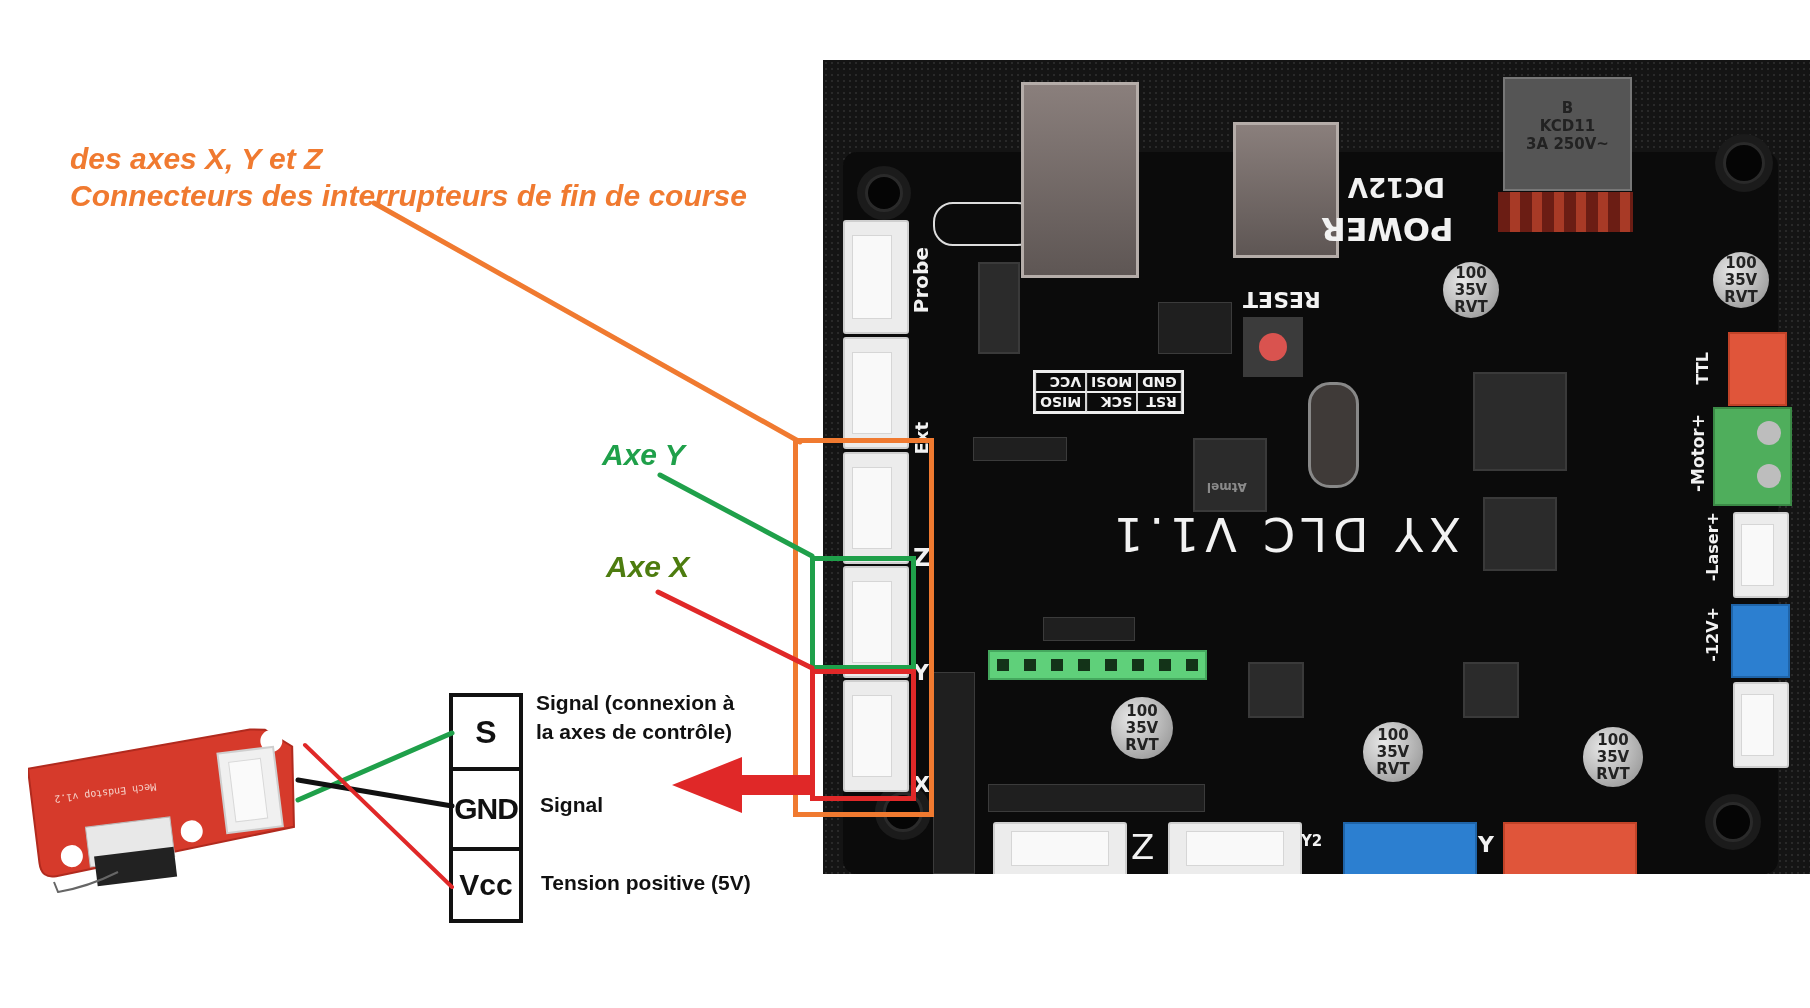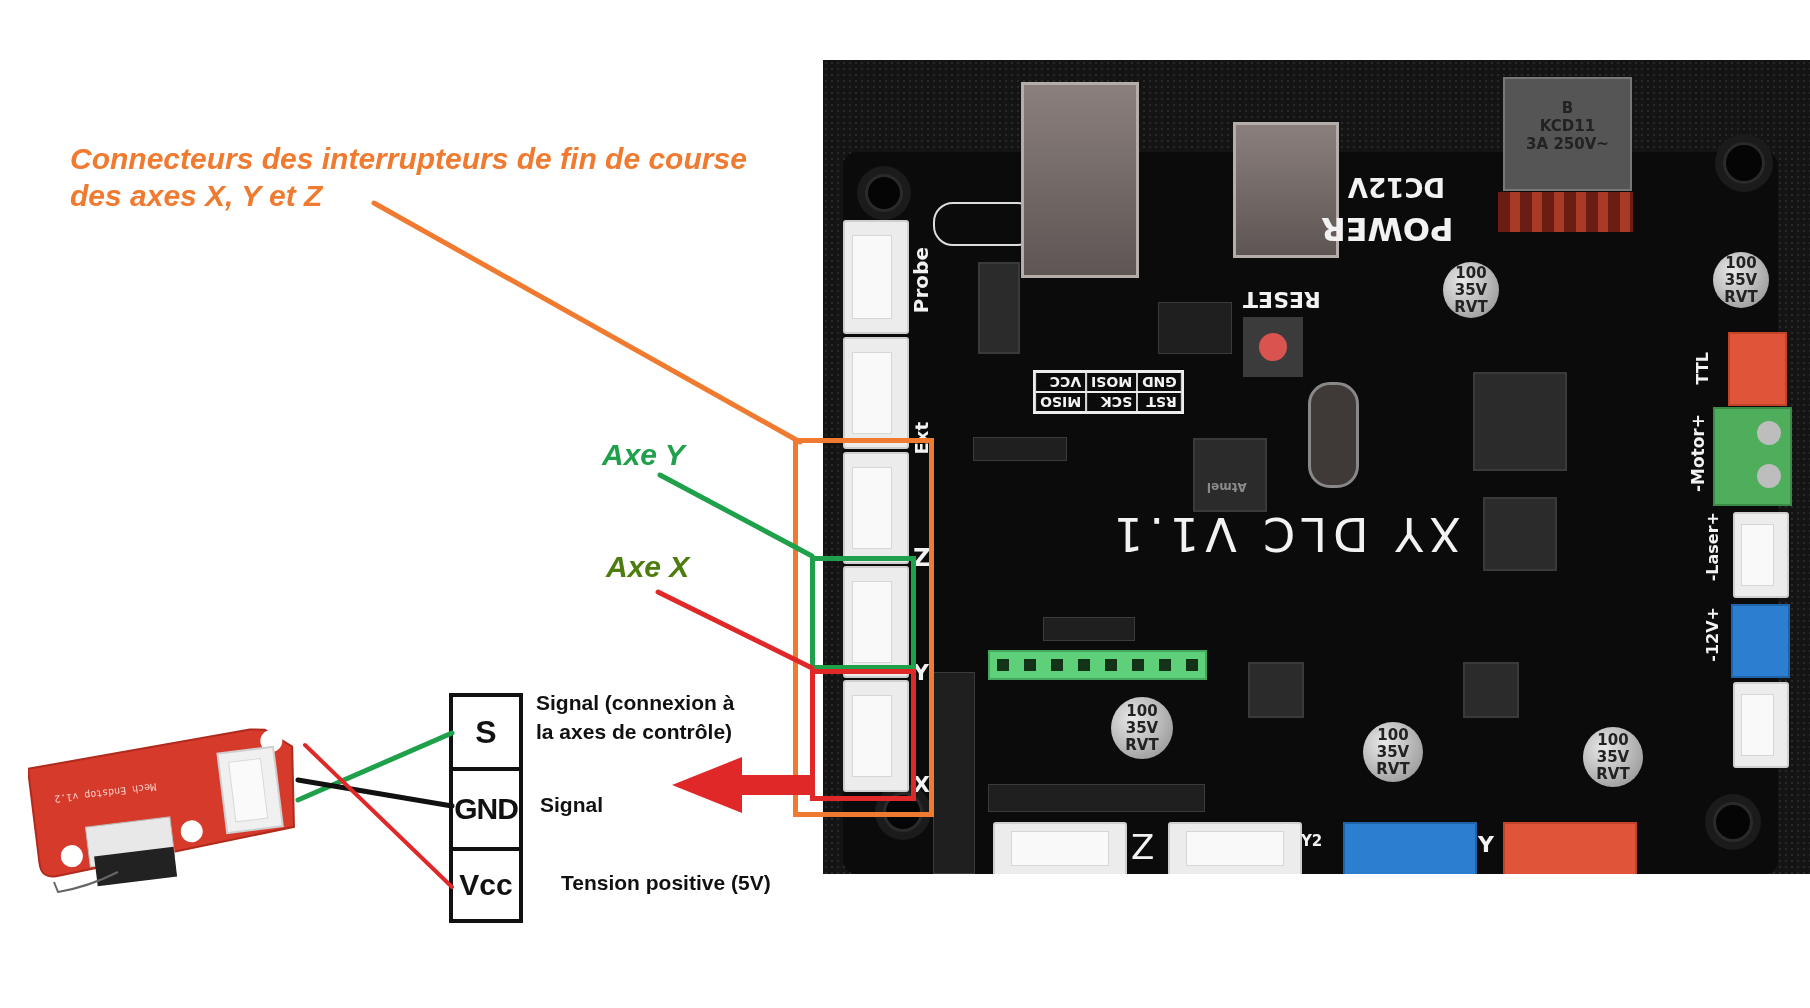--- a/index.html
+++ b/index.html
@@ -31,31 +31,31 @@
   .box-green { left:810px; top:556px; width:96px; height:104px; border:5px solid #1fa04a; }
   .box-red { left:810px; top:669px; width:96px; height:122px; border:5px solid #e02828; }
   
   .pin-cell { position:absolute; left:449px; width:66px; border:4px solid #111; background:#fff; display:flex; align-items:center; justify-content:center; font-weight:bold; color:#111; }
   .pin-s { top:693px; height:70px; font-size:32px; }
   .pin-gnd { top:767px; height:76px; font-size:30px; letter-spacing:-1px; }
   .pin-vcc { top:847px; height:68px; font-size:30px; }
   .pin-desc { position:absolute; font-weight:bold; color:#111; font-size:21px; line-height:29px; }
   .desc-s { left:536px; top:688px; }
   .desc-gnd { left:540px; top:790px; }
-  .desc-vcc { left:561px; top:868px;text-align:right; }
+  .desc-vcc { left:541px; top:868px;text-align:right; }
   
   .endstop { left:28px; top:722px; width:280px; height:175px; }
   svg.overlay { position:absolute; left:0; top:0; width:1810px; height:1008px; pointer-events:none; }
 </style>
 </head>
 <body>
 
 <div class="abs title">
+  <div>des axes X, Y et Z</div>
   <div>Connecteurs des interrupteurs de fin de course</div>
-  <div>des axes X, Y et Z</div>
 </div>
 
 <div class="abs board">
   <div class="board-texture"></div>
   <div class="pcb">
 
     <div class="hole" style="left:22px;top:22px;width:32px;height:32px;"></div>
     <div class="hole" style="left:880px;top:-10px;width:36px;height:36px;"></div>
     <div class="hole" style="left:40px;top:640px;width:34px;height:34px;"></div>
     <div class="hole" style="left:870px;top:650px;width:34px;height:34px;"></div>

